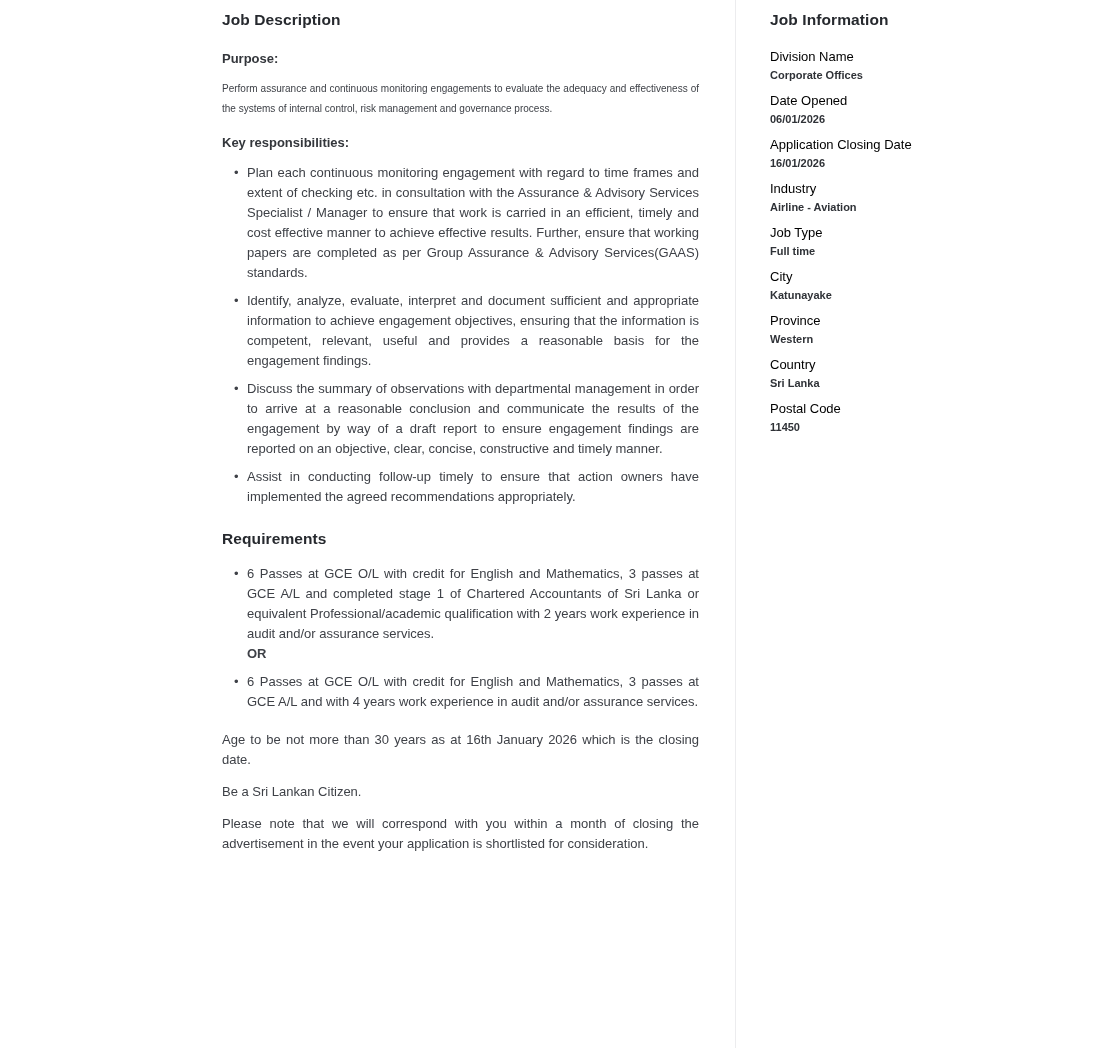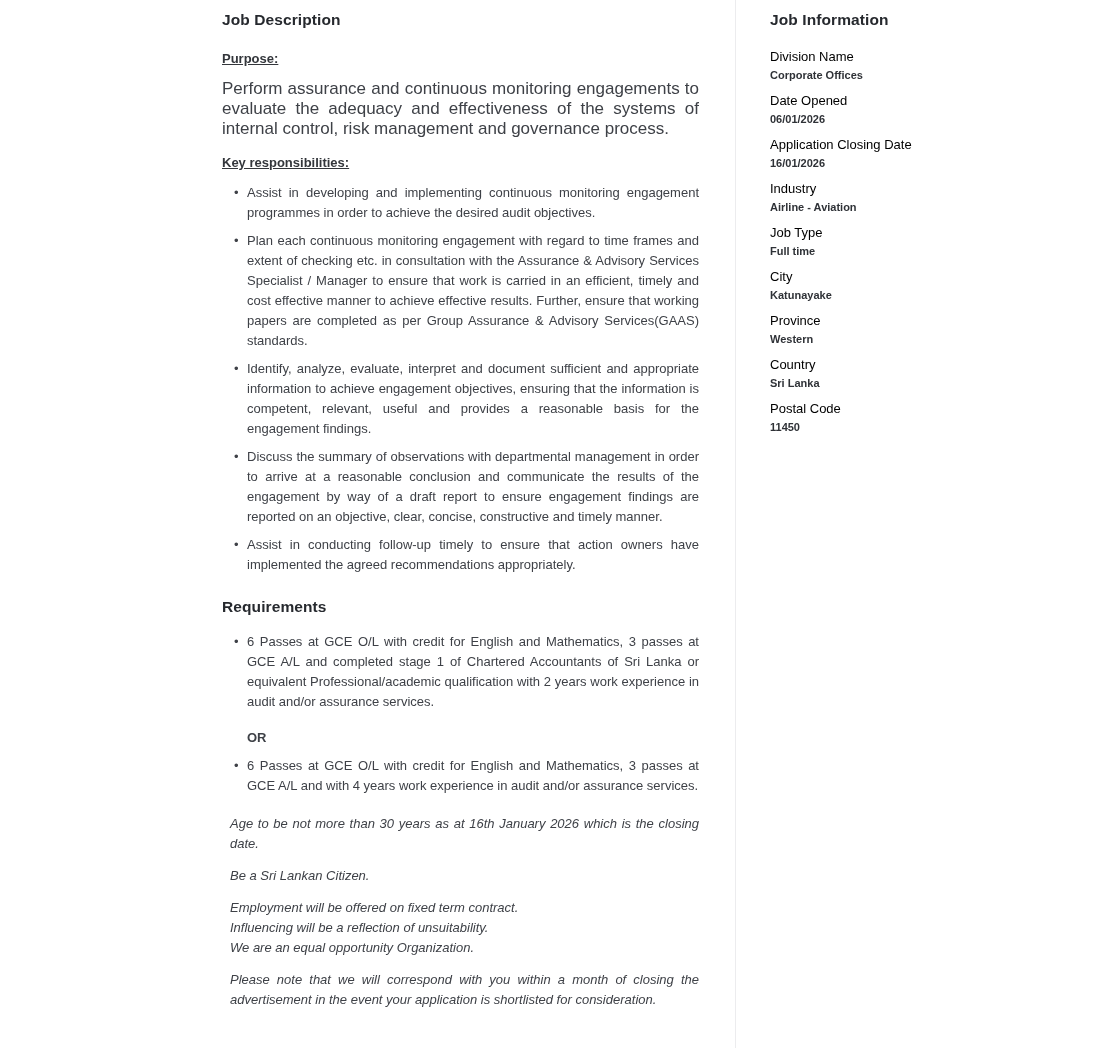--- a/index.html
+++ b/index.html
@@ -36,24 +36,23 @@
     margin: 0 0 20px 0;
     line-height: 19px;
     letter-spacing: 0.1px;
   }
   .sub-label {
     font-size: 13px;
     font-weight: 700;
     color: #33363b;
     line-height: 20px;
     margin: 12px 0 10px 0;
-    text-decoration: underline;
   }
   .para {
-    font-size: 17px;
+    font-size: 10px;
     line-height: 20px;
     text-align: justify;
     margin: 0 0 14px 0;
   }
   ul.bullets {
     list-style: none;
     margin: 0;
     padding: 0 0 0 0;
   }
   ul.bullets li {
@@ -68,36 +67,35 @@
     content: "\2022";
     position: absolute;
     left: 12px;
     top: 0;
     color: #3e4147;
     font-size: 13px;
   }
   .or-line {
     font-weight: 700;
     text-align: left;
-    margin-top: 16px;
+    margin-top: 0px;
   }
   h2.requirements-title {
     margin-top: 22px;
     margin-bottom: 16px;
   }
   .notes {
     margin-top: 18px;
   }
   .note {
     font-size: 13px;
     line-height: 20px;
     text-align: justify;
     white-space: pre-line;
-    margin: 0 0 12px 8px;
-    font-style: italic;
+    margin: 0 0 12px 0;
   }
   .info-field { margin-bottom: 9px; }
   .info-label {
     font-size: 13px;
     color: #000000;
     line-height: 16px;
   }
   .info-value {
     font-size: 11px;
     font-weight: 700;
@@ -115,23 +113,20 @@
     <h2 class="section-title">Job Description</h2>
 
     <p class="sub-label">Purpose:</p>
 
     <p class="para">Perform assurance and continuous monitoring engagements to evaluate the adequacy and effectiveness of the systems of internal control, risk management and governance process.</p>
 
     <p class="sub-label">Key responsibilities:</p>
 
     <ul class="bullets">
 
-        <li>
-          <span>Assist in developing and implementing continuous monitoring engagement programmes in order to achieve the desired audit objectives.</span>
-        </li>
 
         <li>
           <span>Plan each continuous monitoring engagement with regard to time frames and extent of checking etc. in consultation with the Assurance &amp; Advisory Services Specialist / Manager to ensure that work is carried in an efficient, timely and cost effective manner to achieve effective results. Further, ensure that working papers are completed as per Group Assurance &amp; Advisory Services(GAAS) standards.</span>
         </li>
 
         <li>
           <span>Identify, analyze, evaluate, interpret and document sufficient and appropriate information to achieve engagement objectives, ensuring that the information is competent, relevant, useful and provides a reasonable basis for the engagement findings.</span>
         </li>
 
         <li>
@@ -158,23 +153,20 @@
           
         </li>
       </ul>
 
     <div class="notes">
 
         <p class="note">Age to be not more than 30 years as at 16th January 2026 which is the closing date.</p>
 
         <p class="note">Be a Sri Lankan Citizen.</p>
 
-        <p class="note">Employment will be offered on fixed term contract.
-Influencing will be a reflection of unsuitability.
-We are an equal opportunity Organization.</p>
 
         <p class="note">Please note that we will correspond with you within a month of closing the advertisement in the event your application is shortlisted for consideration.</p>
       </div>
 
   </div>
 
   <div class="sidebar">
     <h2 class="section-title">Job Information</h2>
 
     <div>

